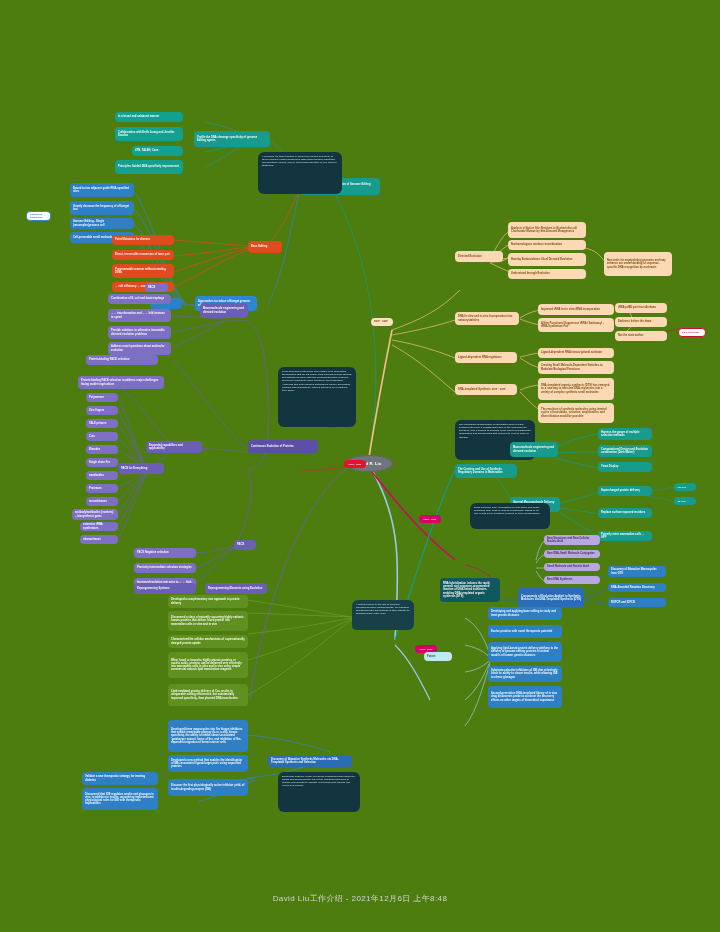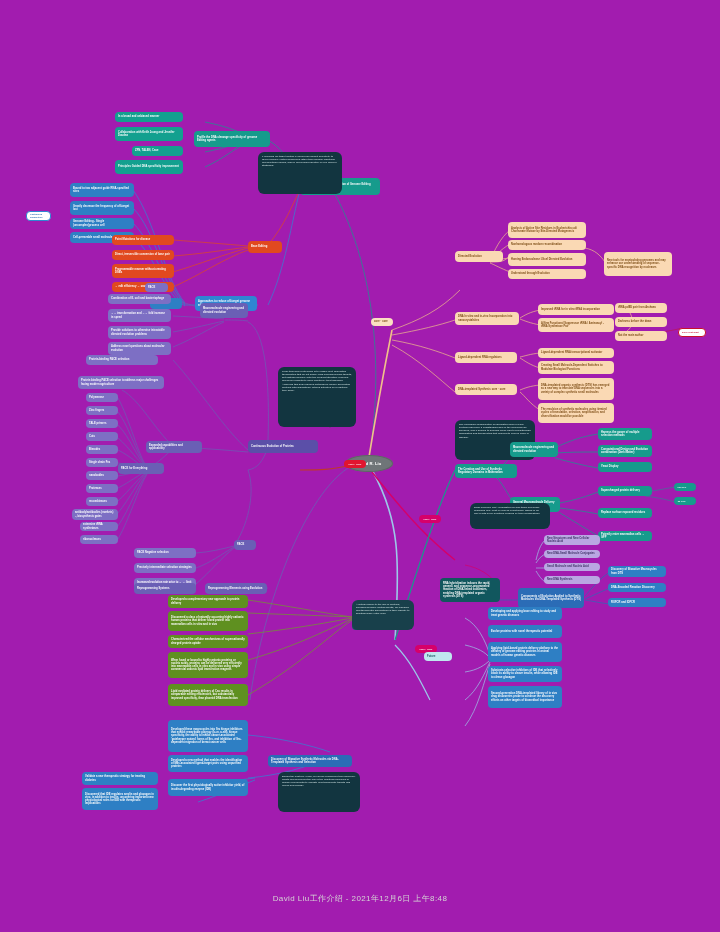--- a/index.html
+++ b/index.html
@@ -1,17 +1,17 @@
 <!DOCTYPE html>
 <html><head>
 <meta charset="utf-8">
 <style>
   html,body{margin:0;padding:0;background:#ffffff;}
   body{width:720px;height:932px;overflow:hidden;font-family:"Liberation Sans","DejaVu Sans",sans-serif;}
-  #stage{position:relative;width:720px;height:932px;background:#a21caf;}
+  #stage{position:relative;width:720px;height:932px;background:#4d7c0f;}
   svg#edges{position:absolute;left:0;top:0;width:720px;height:932px;pointer-events:none;}
   .node{position:absolute;box-sizing:border-box;border-radius:4px;color:#ffffff;
         font-size:2.6px;line-height:1.25;padding:2px 3px;letter-spacing:.05px;
         display:flex;align-items:center;overflow:hidden;font-weight:600;}
   .node.center{border-radius:50%;background:#6f7578;color:#fff;font-size:4.2px;
         justify-content:center;text-align:center;box-shadow:0 0 0 1px #5e6466 inset;}
   .teal{background:#169b8c;}
   .teal2{background:#13a08f;}
   .blue{background:#2f86d2;}
   .blue2{background:#2e7fc4;}

